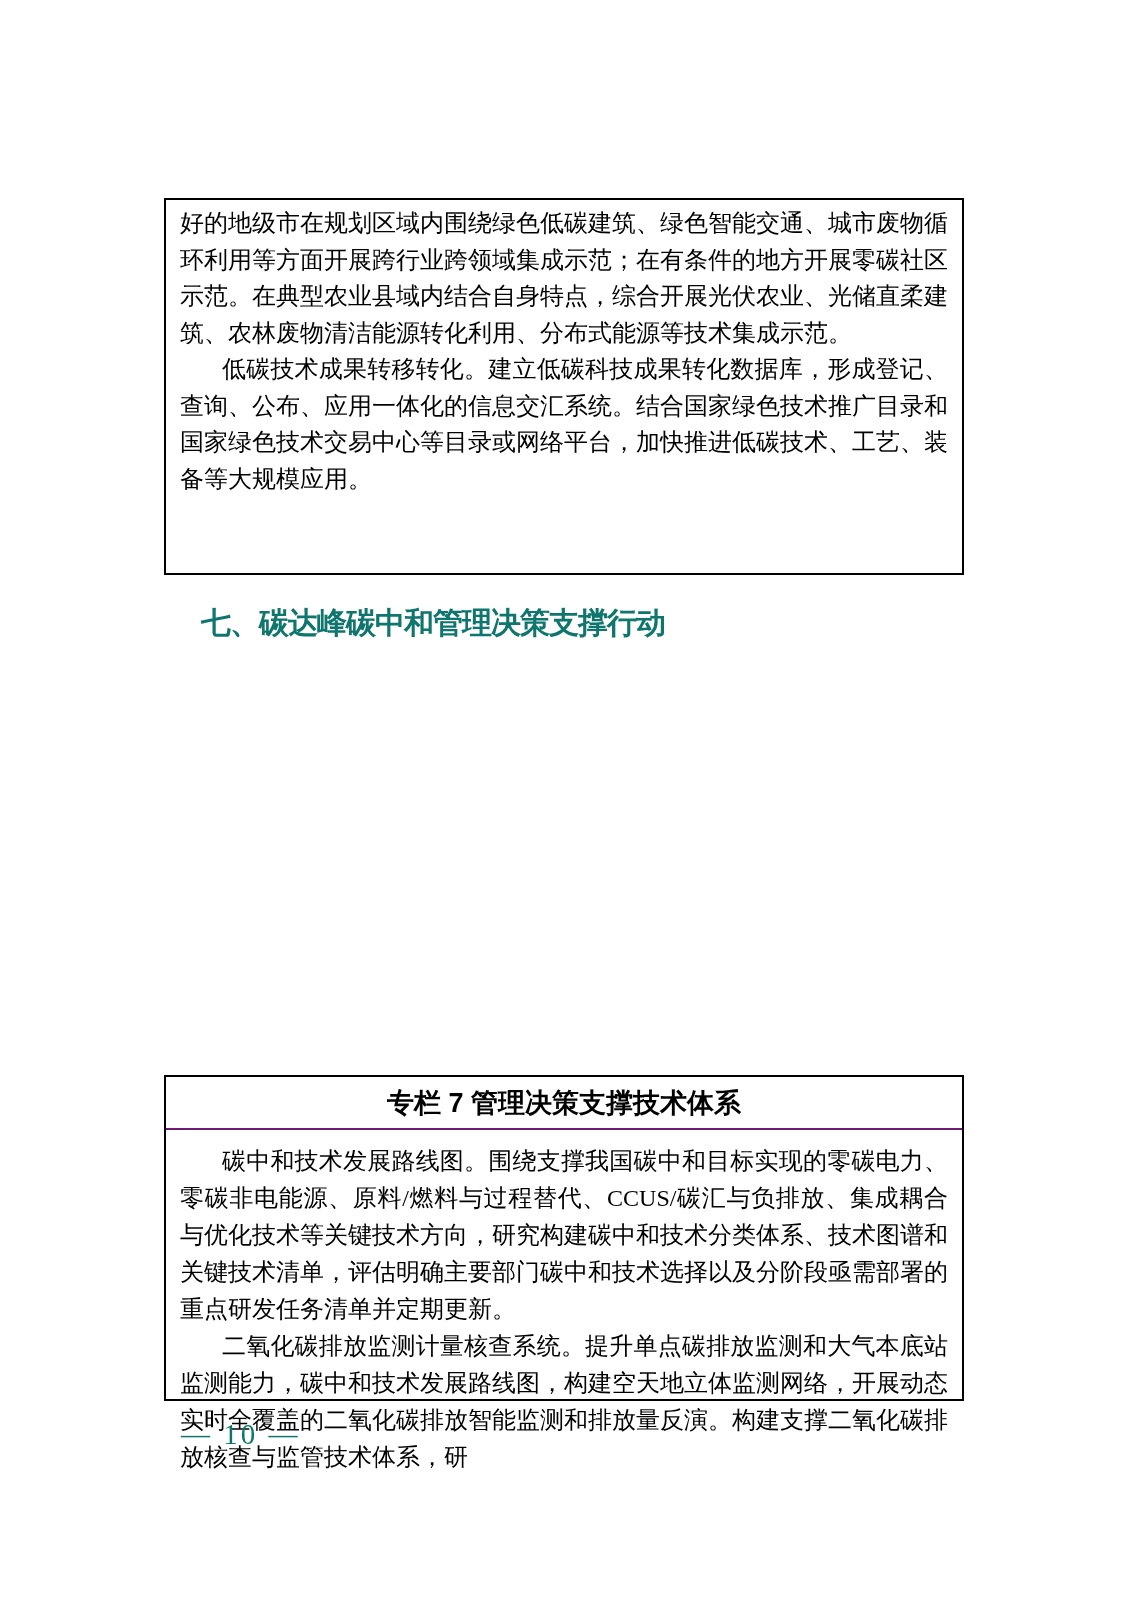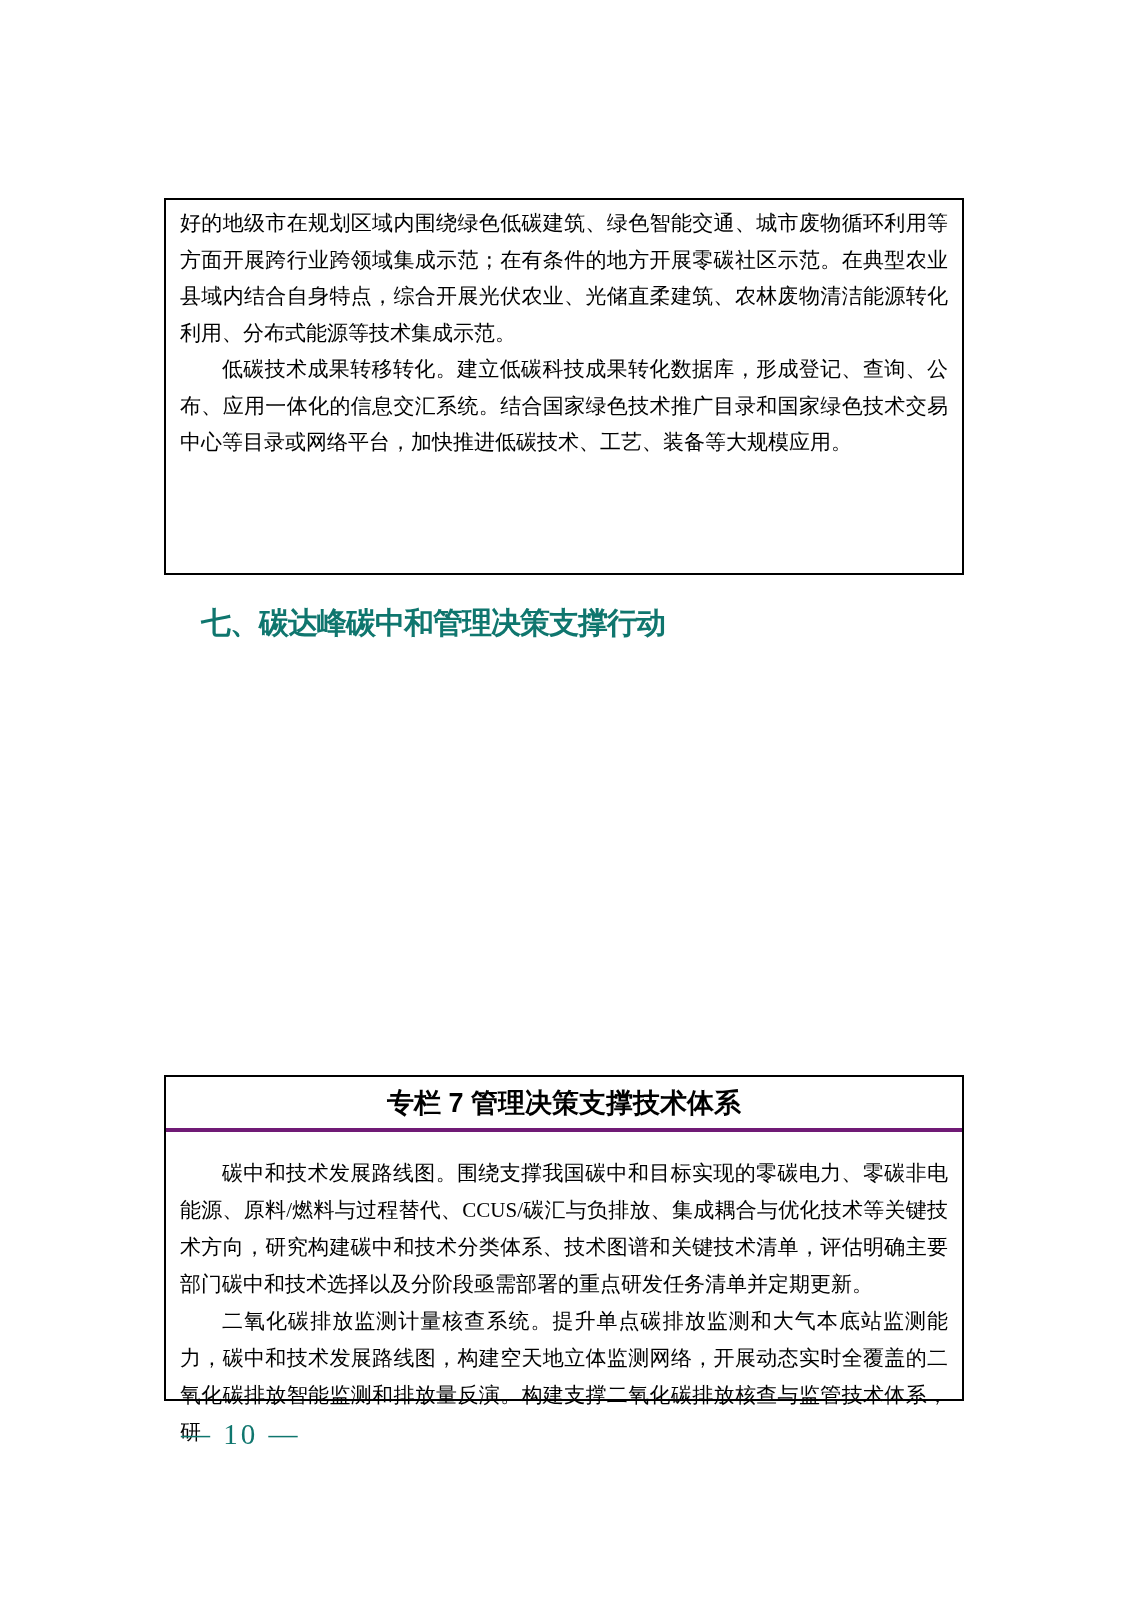--- a/index.html
+++ b/index.html
@@ -25,21 +25,21 @@
   }
   .box-continuation {
     left: 164px;
     top: 198px;
     width: 800px;
     height: 377px;
     padding: 5px 14px 0 14px;
   }
   .box-p {
     margin: 0;
-    font-size: 21px;
+    font-size: 24px;
     line-height: 36.5px;
     text-align: justify;
     text-justify: inter-ideograph;
     text-indent: 42px;
   }
   .box-p.no-indent {
     text-indent: 0;
   }
   .section-heading {
     position: absolute;
@@ -69,30 +69,30 @@
   }
   .box-column7 {
     left: 164px;
     top: 1075px;
     width: 800px;
     height: 326px;
     padding: 0;
   }
   .box-title-row {
     height: 51px;
-    border-bottom: 4px solid #701a75;
+    border-bottom: 2px solid #701a75;
     display: flex;
     align-items: center;
     justify-content: center;
     font-family: "Liberation Sans", "DejaVu Sans", sans-serif;
     font-weight: bold;
     font-size: 27px;
   }
   .box-content {
-    padding: 23px 14px 0 14px;
+    padding: 13px 14px 0 14px;
   }
   .box-content .box-p {
     line-height: 37px;
   }
   .page-footer {
     position: absolute;
     left: 181px;
     top: 1418px;
     font-size: 29px;
     letter-spacing: 3px;

